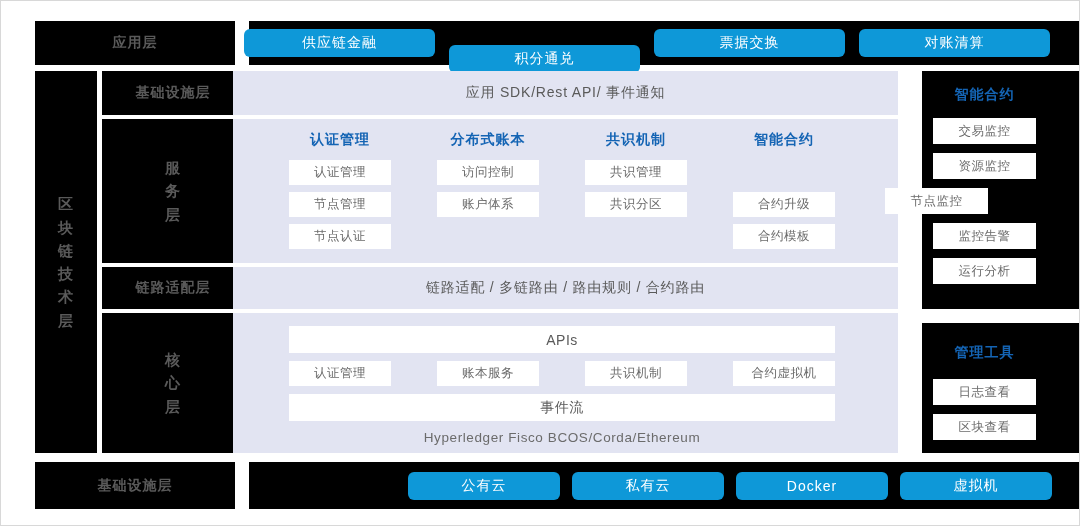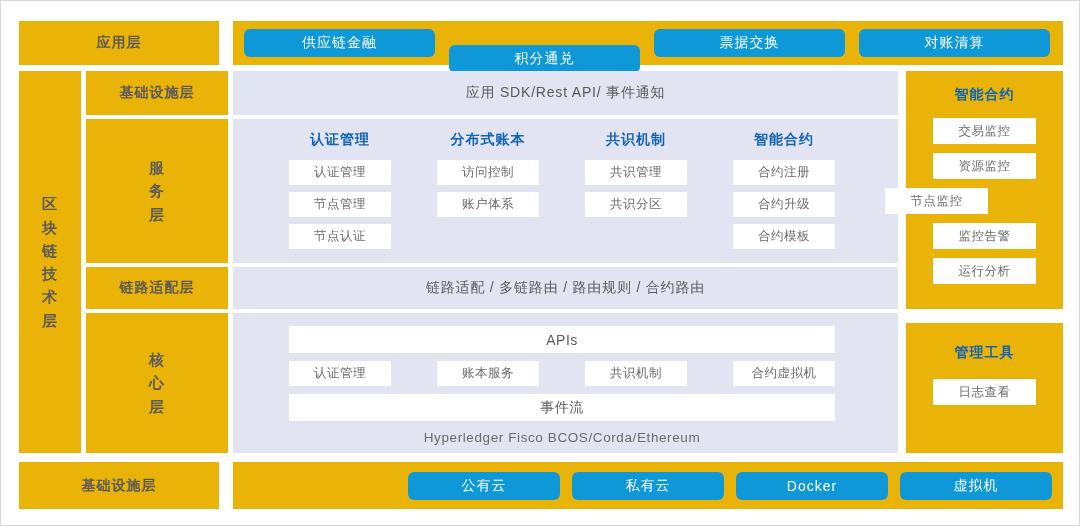--- a/index.html
+++ b/index.html
@@ -11,21 +11,21 @@
   }
   #diagram{
     position:relative;
     width:1080px;height:526px;
     box-sizing:border-box;
     border:1px solid #d8d8d8;
     background:#fff;
   }
 
   
-  .gray{background:#eab308;}
+  .gray{background:#000000;margin-left:16px;}
   .lav{background:#e2e4f2;}
   .abs{position:absolute;box-sizing:border-box;}
 
   .label-center{
     display:flex;align-items:center;justify-content:center;
     text-align:center;
     color:#5a5a5a;
     font-size:14px;font-weight:700;
     letter-spacing:1px;
   }
@@ -125,21 +125,20 @@
   <div class="abs wcard" style="left:288px;top:159px;width:102px;height:25px;">认证管理</div>
   <div class="abs wcard" style="left:288px;top:191px;width:102px;height:25px;">节点管理</div>
   <div class="abs wcard" style="left:288px;top:223px;width:102px;height:25px;">节点认证</div>
 
   <div class="abs wcard" style="left:436px;top:159px;width:102px;height:25px;">访问控制</div>
   <div class="abs wcard" style="left:436px;top:191px;width:102px;height:25px;">账户体系</div>
 
   <div class="abs wcard" style="left:584px;top:159px;width:102px;height:25px;">共识管理</div>
   <div class="abs wcard" style="left:584px;top:191px;width:102px;height:25px;">共识分区</div>
 
-  <div class="abs wcard" style="left:732px;top:159px;width:102px;height:25px;">合约注册</div>
   <div class="abs wcard" style="left:732px;top:191px;width:102px;height:25px;">合约升级</div>
   <div class="abs wcard" style="left:732px;top:223px;width:102px;height:25px;">合约模板</div>
 
   <div class="abs gray label-center" style="left:85px;top:266px;width:142px;height:42px;">链路适配层</div>
 
   <div class="abs lav lavtext" style="left:232px;top:266px;width:665px;height:42px;">链路适配 / 多链路由 / 路由规则 / 合约路由</div>
 
   <div class="abs gray vlabel" style="left:85px;top:312px;width:142px;height:140px;">
     <span>核</span>
     <span>心</span>
@@ -165,20 +164,21 @@
   <div class="abs wcard" style="left:932px;top:117px;width:103px;height:26px;">交易监控</div>
   <div class="abs wcard" style="left:932px;top:152px;width:103px;height:26px;">资源监控</div>
   <div class="abs wcard" style="left:884px;top:187px;width:103px;height:26px;">节点监控</div>
   <div class="abs wcard" style="left:932px;top:222px;width:103px;height:26px;">监控告警</div>
   <div class="abs wcard" style="left:932px;top:257px;width:103px;height:26px;">运行分析</div>
 
   <div class="abs gray" style="left:905px;top:322px;width:157px;height:130px;"></div>
   <div class="abs panelhead" style="left:905px;top:340px;width:157px;height:24px;">管理工具</div>
 
   <div class="abs wcard" style="left:932px;top:378px;width:103px;height:26px;">日志查看</div>
+  <div class="abs wcard" style="left:932px;top:413px;width:103px;height:26px;">区块查看</div>
 
   <div class="abs gray label-center" style="left:18px;top:461px;width:200px;height:47px;">基础设施层</div>
 
   <div class="abs gray" style="left:232px;top:461px;width:830px;height:47px;"></div>
 
   <div class="abs bluebtn" style="left:407px;top:471px;width:152px;height:28px;">公有云</div>
   <div class="abs bluebtn" style="left:571px;top:471px;width:152px;height:28px;">私有云</div>
   <div class="abs bluebtn" style="left:735px;top:471px;width:152px;height:28px;">Docker</div>
   <div class="abs bluebtn" style="left:899px;top:471px;width:152px;height:28px;">虚拟机</div>
 

